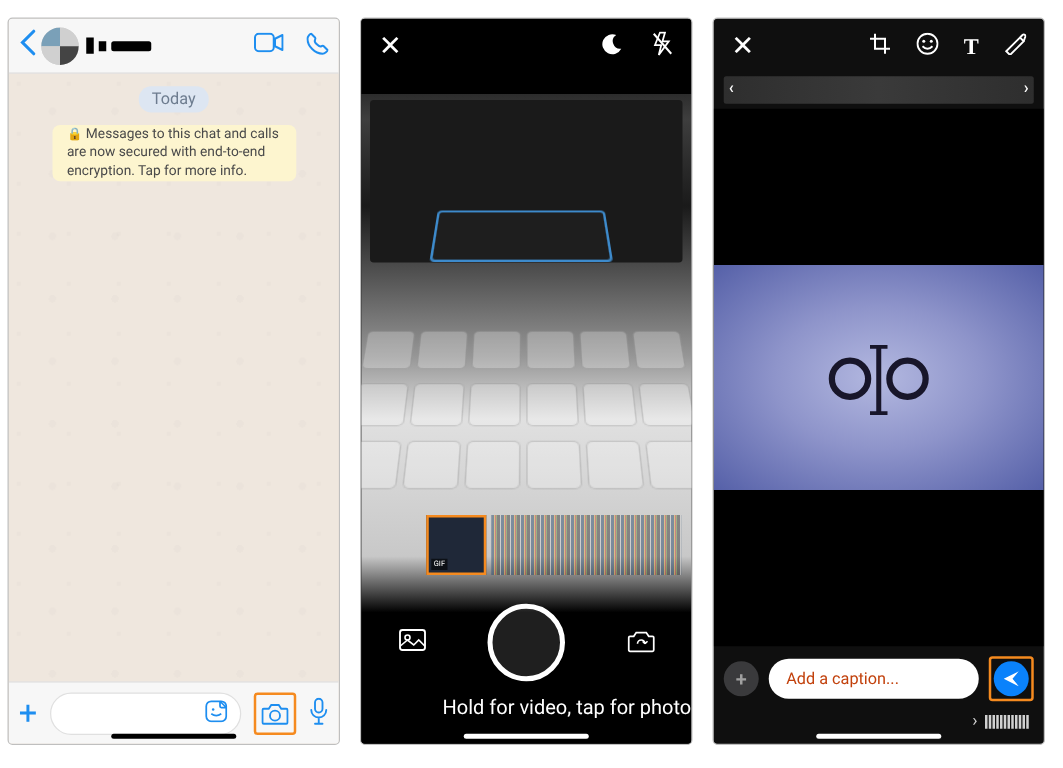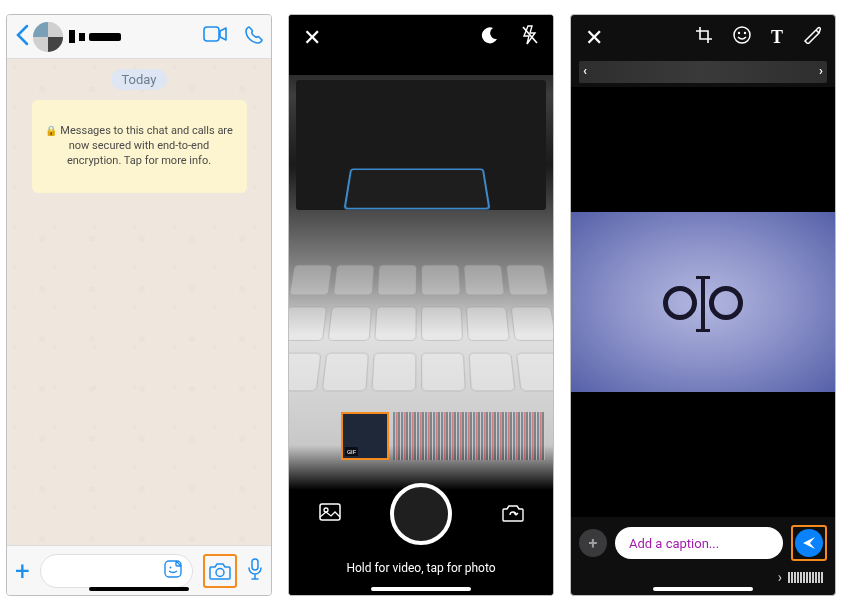--- a/index.html
+++ b/index.html
@@ -86,24 +86,24 @@
     color: #6d7c8f;
     font-size: 13px;
     padding: 3px 10px;
     border-radius: 10px;
     margin-bottom: 10px;
   }
   .s1-enc {
     background: #fdf5cf;
     color: #4a4a4a;
     font-size: 11px;
-    text-align: center;
-    padding: 24px 12px;
+    text-align: left;
+    padding: 0 12px;
     border-radius: 6px;
-    width: 215px;
+    width: 195px;
     line-height: 1.35;
   }
   .s1-enc .lock { font-size: 10px; }
   .s1-input-bar {
     height: 50px;
     background: #f7f7f7;
     border-top: 1px solid #dcdcdc;
     display: flex;
     align-items: center;
     padding: 0 8px;
@@ -224,23 +224,23 @@
   }
   .s2-shutter {
     width:62px; height:62px;
     border-radius:50%;
     border:4px solid #fff;
     background: rgba(255,255,255,0.12);
   }
   .s2-hint {
     position:absolute;
     bottom:20px; left:0; right:0;
-    text-align:center;
+    text-align:right;
     color:#fff;
-    font-size:12px;
+    font-size:16px;
   }
   .s2 .home-indicator { background:#fff; }
 
   
   .s3 { background:#0f0f0f; }
   .s3-top {
     height:44px;
     display:flex;
     justify-content:space-between;
     align-items:center;
@@ -318,21 +318,21 @@
     font-size:16px; font-weight:600;
   }
   .s3-caption {
     flex:1;
     height:32px;
     background:#fff;
     border-radius:16px;
     display:flex;
     align-items:center;
     padding-left:14px;
-    color:#a21caf;
+    color:#c2410c;
     font-size:13px;
   }
   .s3-send-box {
     width:36px; height:36px;
     border:2px solid #f58a1f;
     border-radius:3px;
     display:flex; align-items:center; justify-content:center;
   }
   .s3-send {
     width:28px; height:28px;

